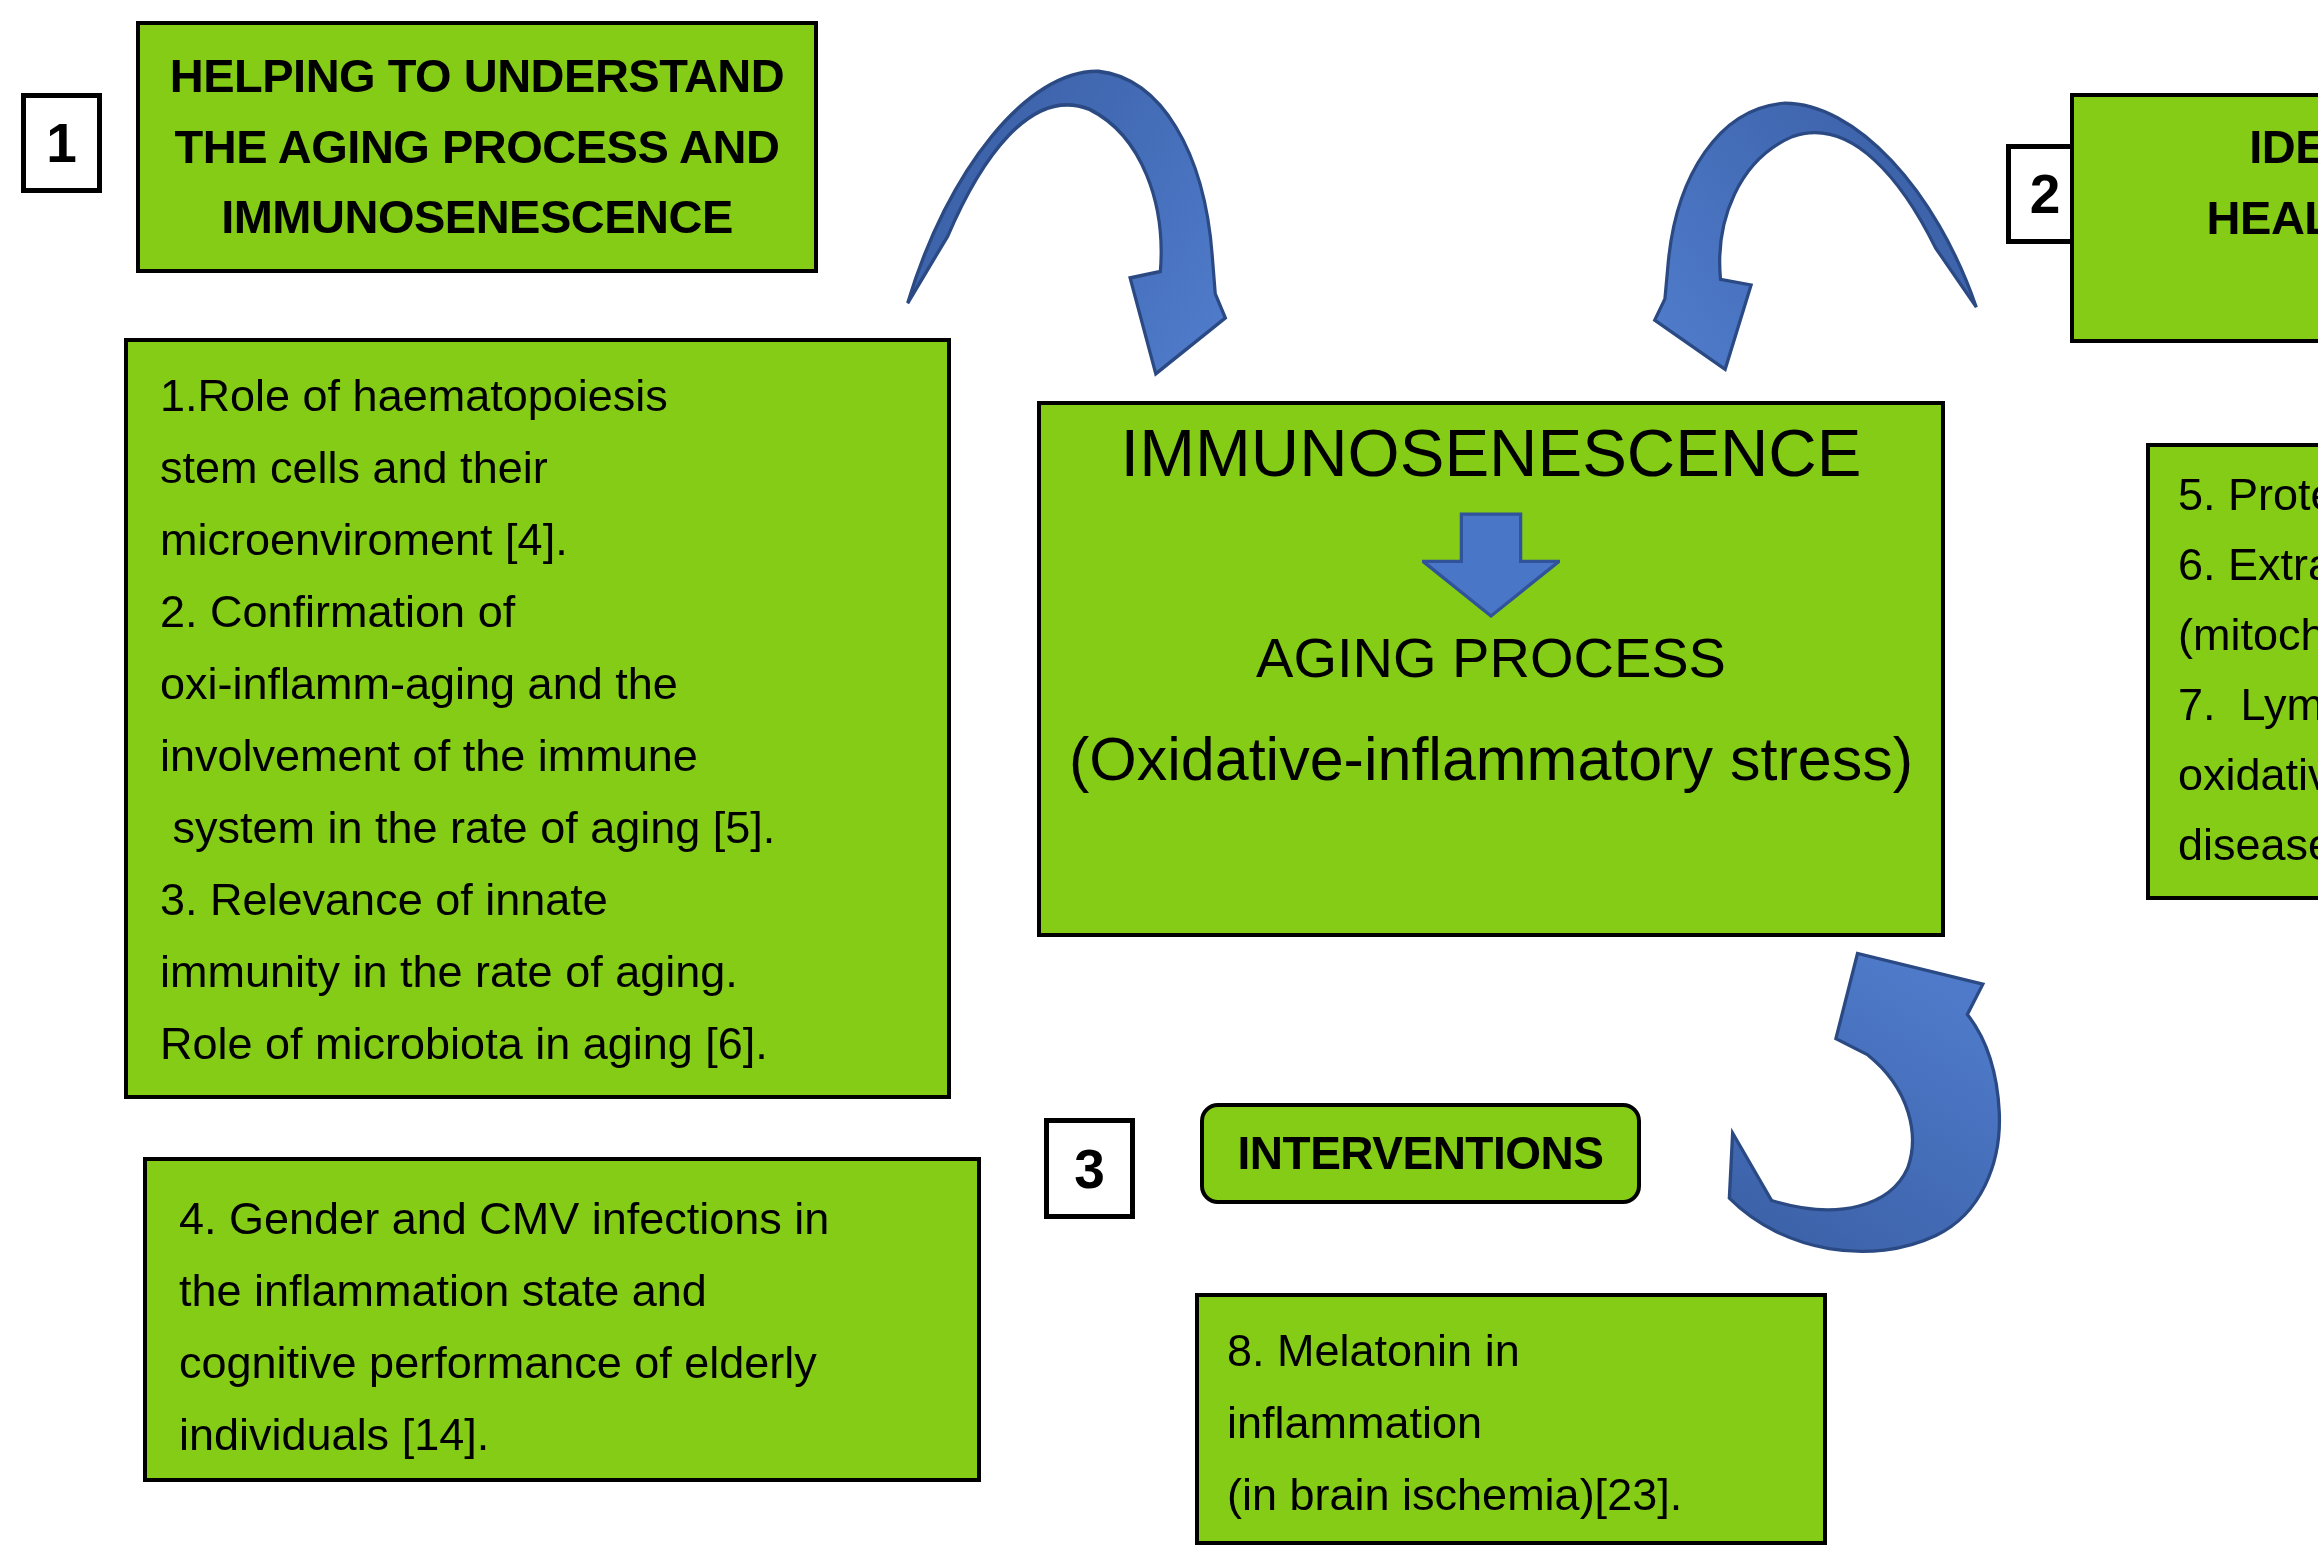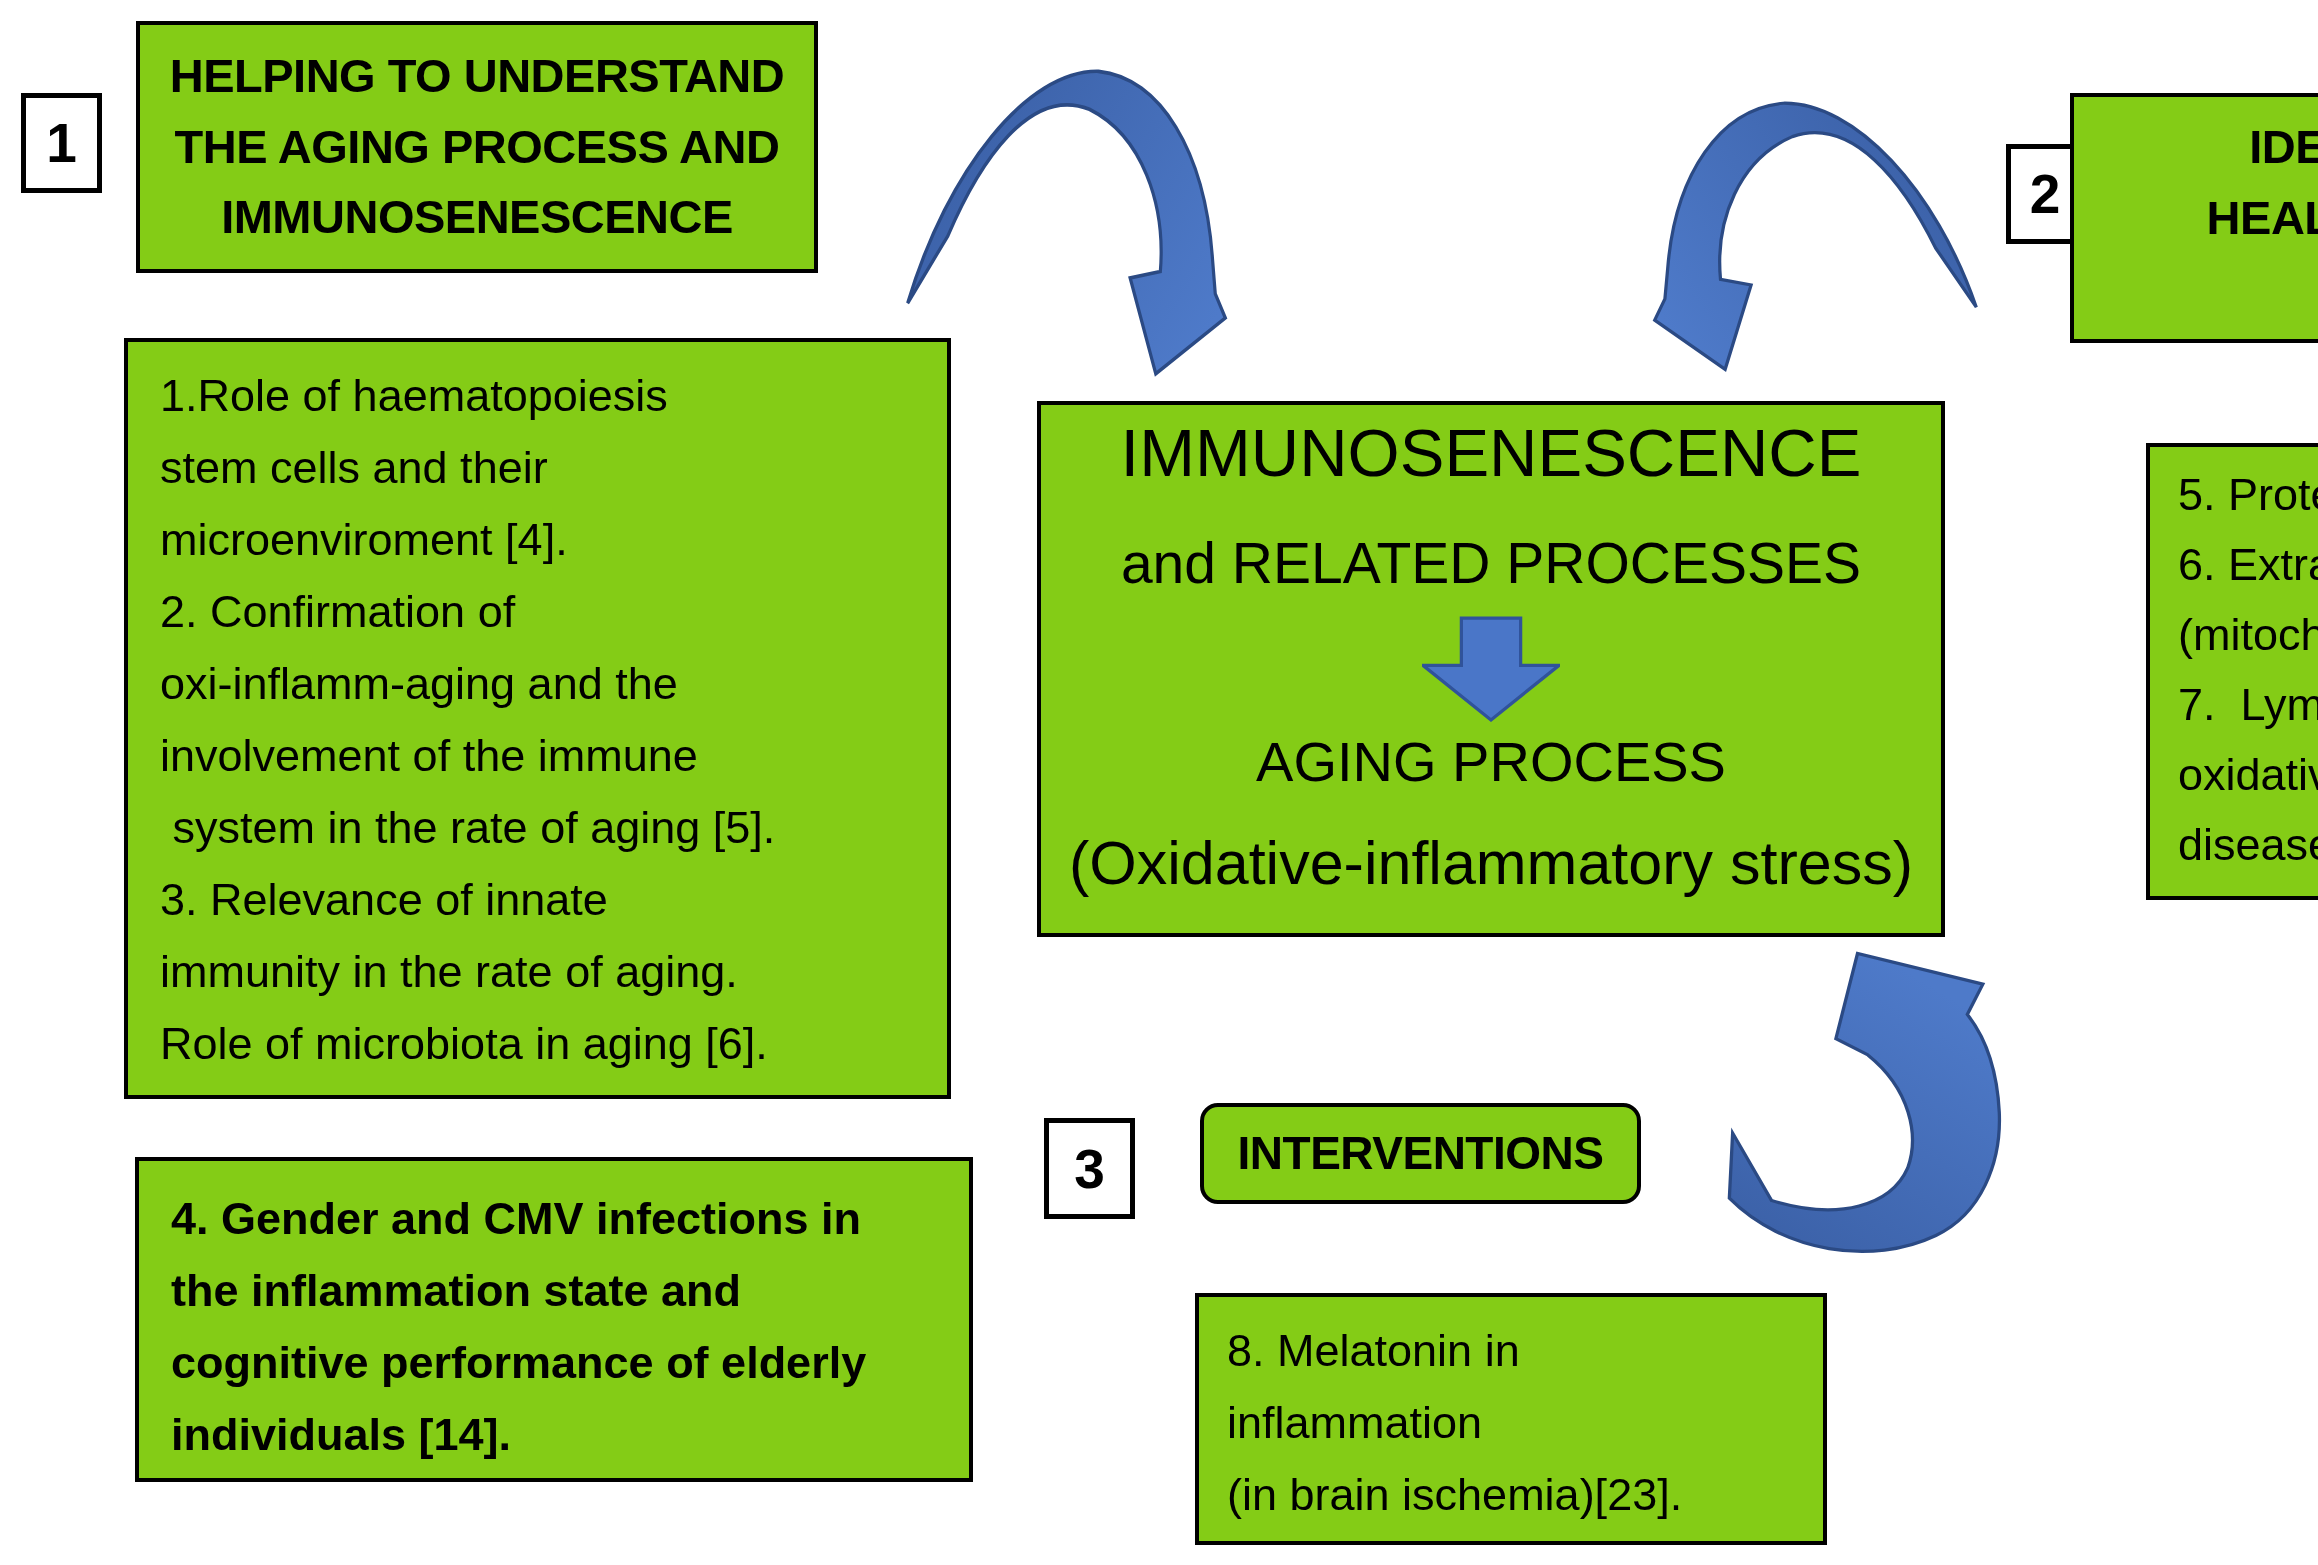--- a/index.html
+++ b/index.html
@@ -73,28 +73,27 @@
 stem cells and their
 microenviroment [4].
 2. Confirmation of
 oxi-inflamm-aging and the
 involvement of the immune
  system in the rate of aging [5].
 3. Relevance of innate
 immunity in the rate of aging.
 Role of microbiota in aging [6].</div>
 
-  <div class="box list-box" style="left:135px; top:1157px; width:838px; height:325px; padding:22px 14px 0 32px;font-weight:bold;">4. Gender and CMV infections in
+  <div class="box list-box" style="left:143px; top:1157px; width:838px; height:325px; padding:22px 14px 0 32px;">4. Gender and CMV infections in
 the inflammation state and
 cognitive performance of elderly
 individuals [14].</div>
 
   <div class="box center-box" style="left:1037px; top:401px; width:908px; height:536px;">
     <div class="l1">IMMUNOSENESCENCE</div>
-    <div class="l2">and RELATED PROCESSES</div>
     <svg class="down-arrow" width="138" height="106" viewBox="0 0 298 228">
       <path d="M85 4 L213 4 L213 106 L296 106 L149 224 L2 106 L85 106 Z" stroke-width="7" fill="#4a76c8" stroke="#30539a"></path>
     </svg>
     <div class="l3">AGING PROCESS</div>
     <div class="l4">(Oxidative-inflammatory stress)</div>
   </div>
 
   <svg class="conn" style="left:904px; top:46px;" width="325" height="332" viewBox="0 0 710 630" preserveAspectRatio="none">
     <defs>
       <linearGradient id="gradA" x1="1" y1="0.3" x2="0.05" y2="0.85">

